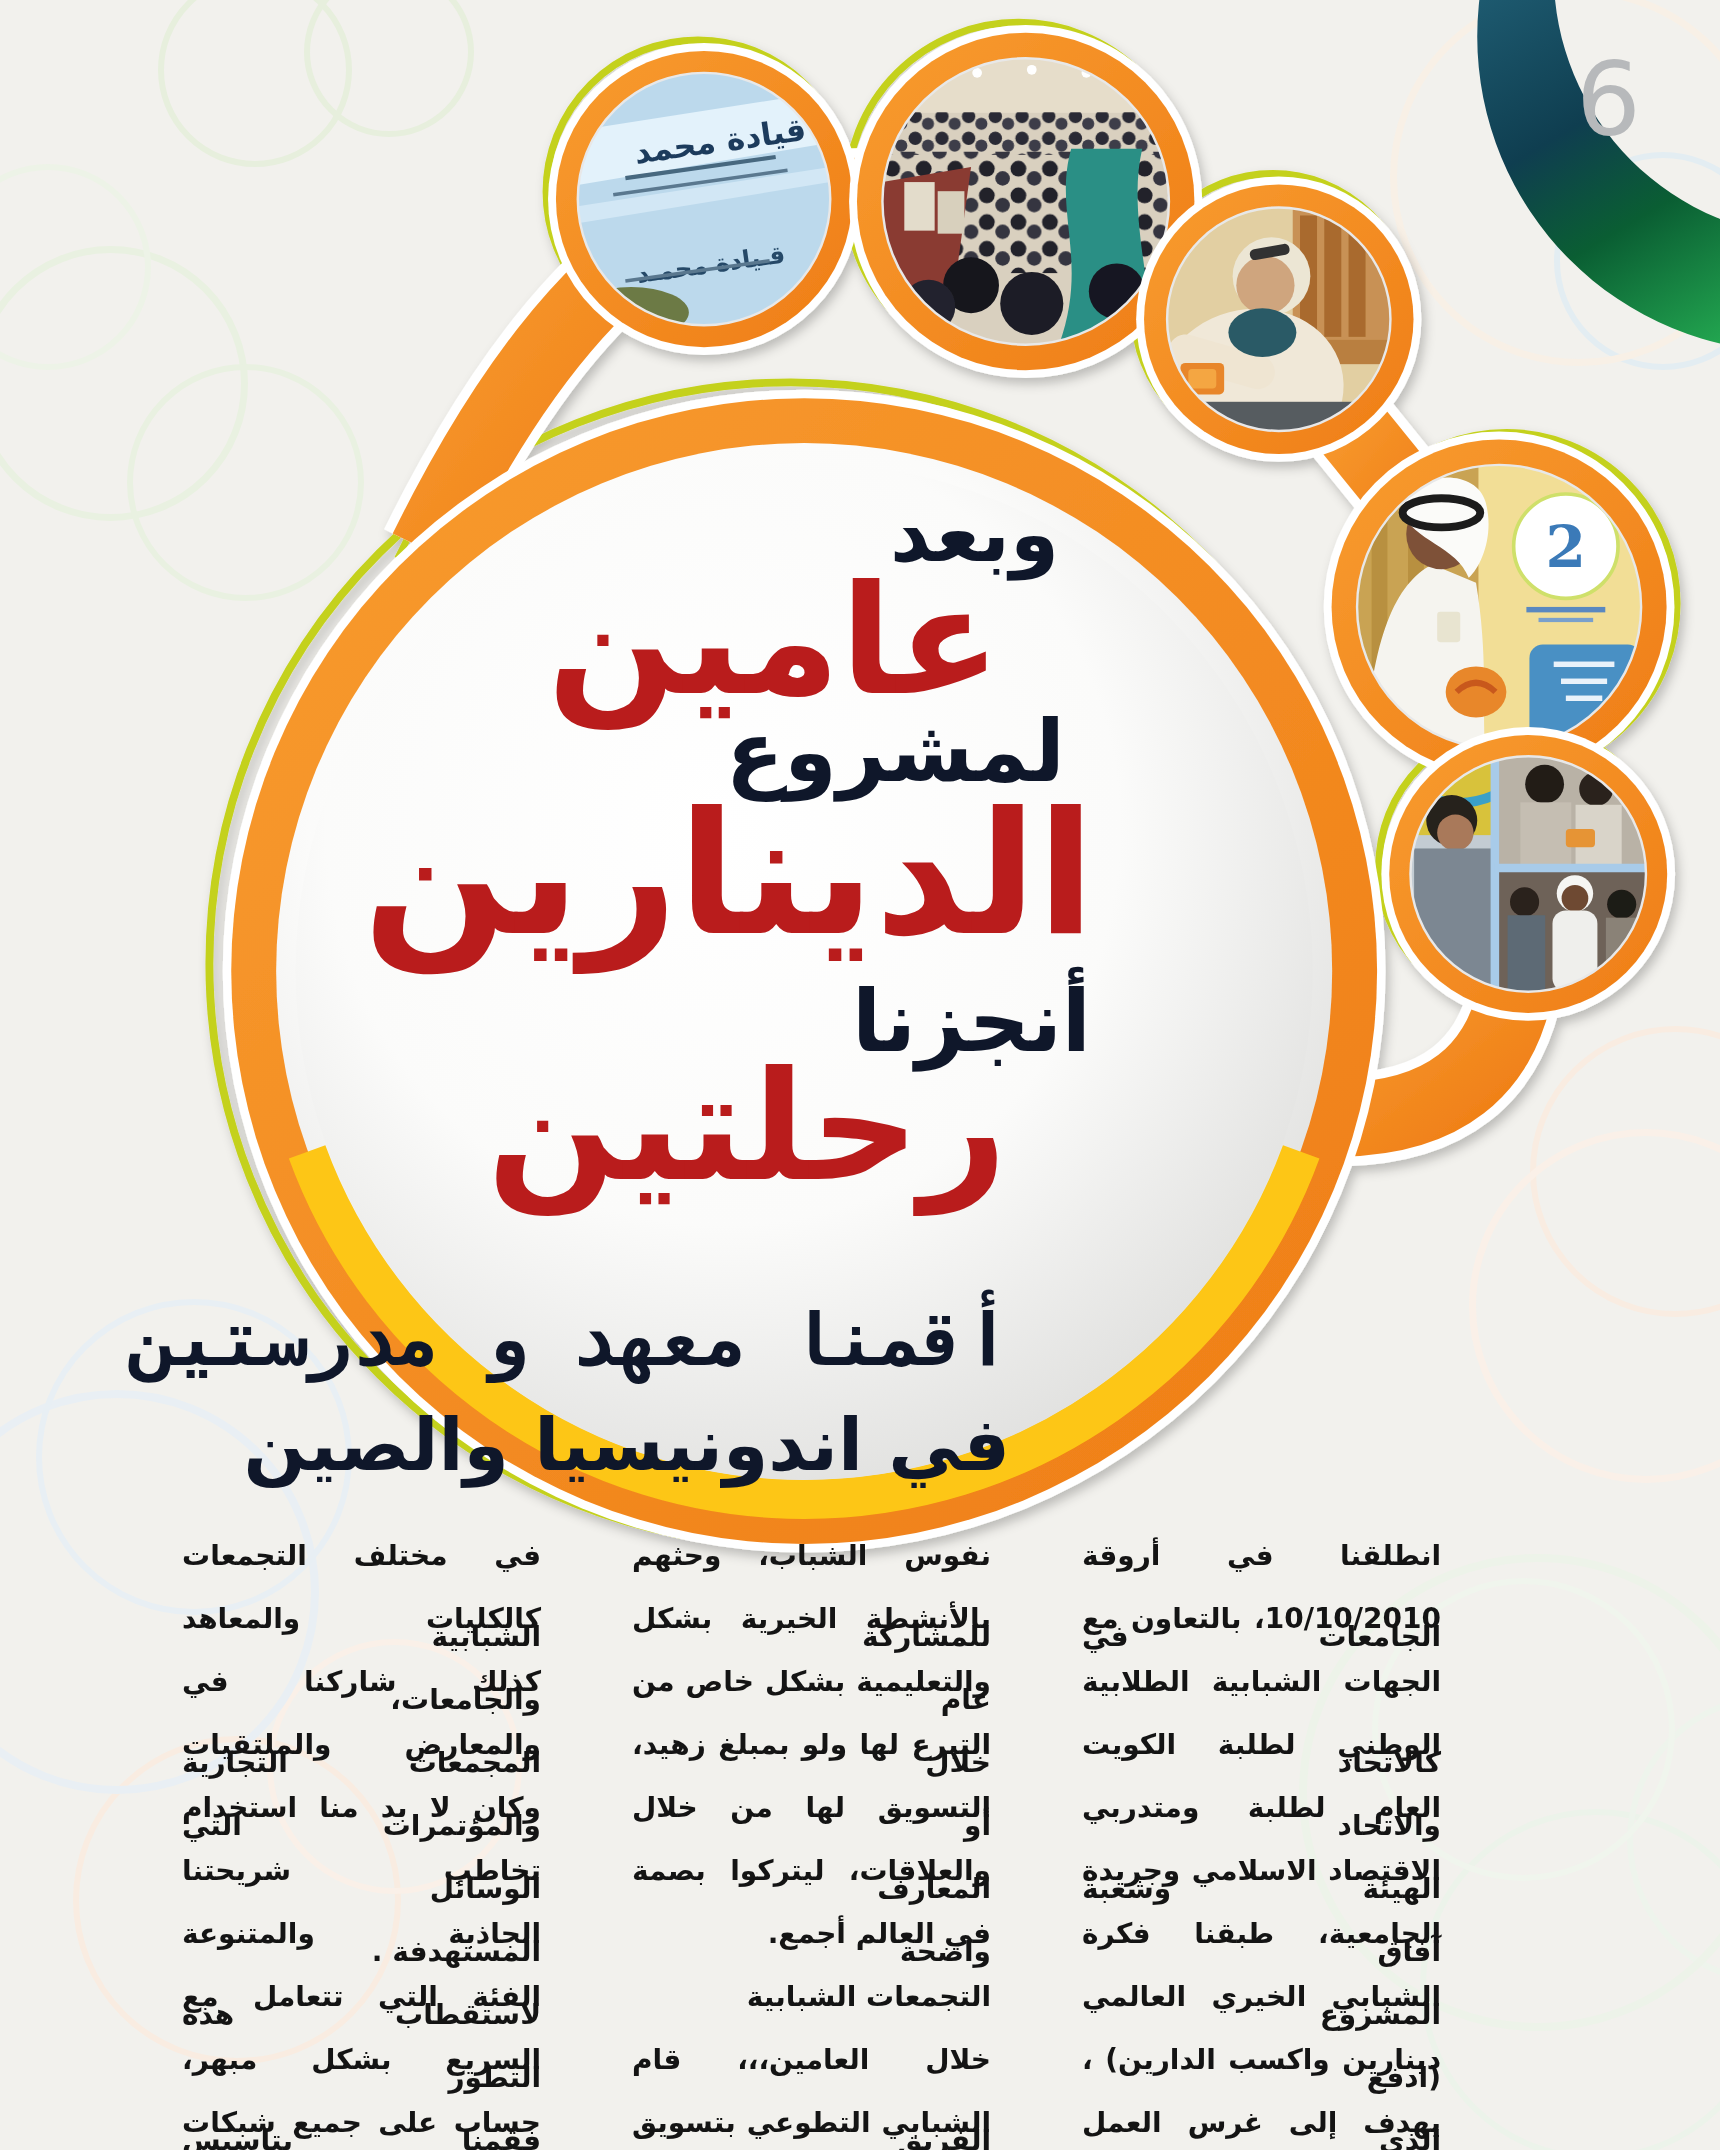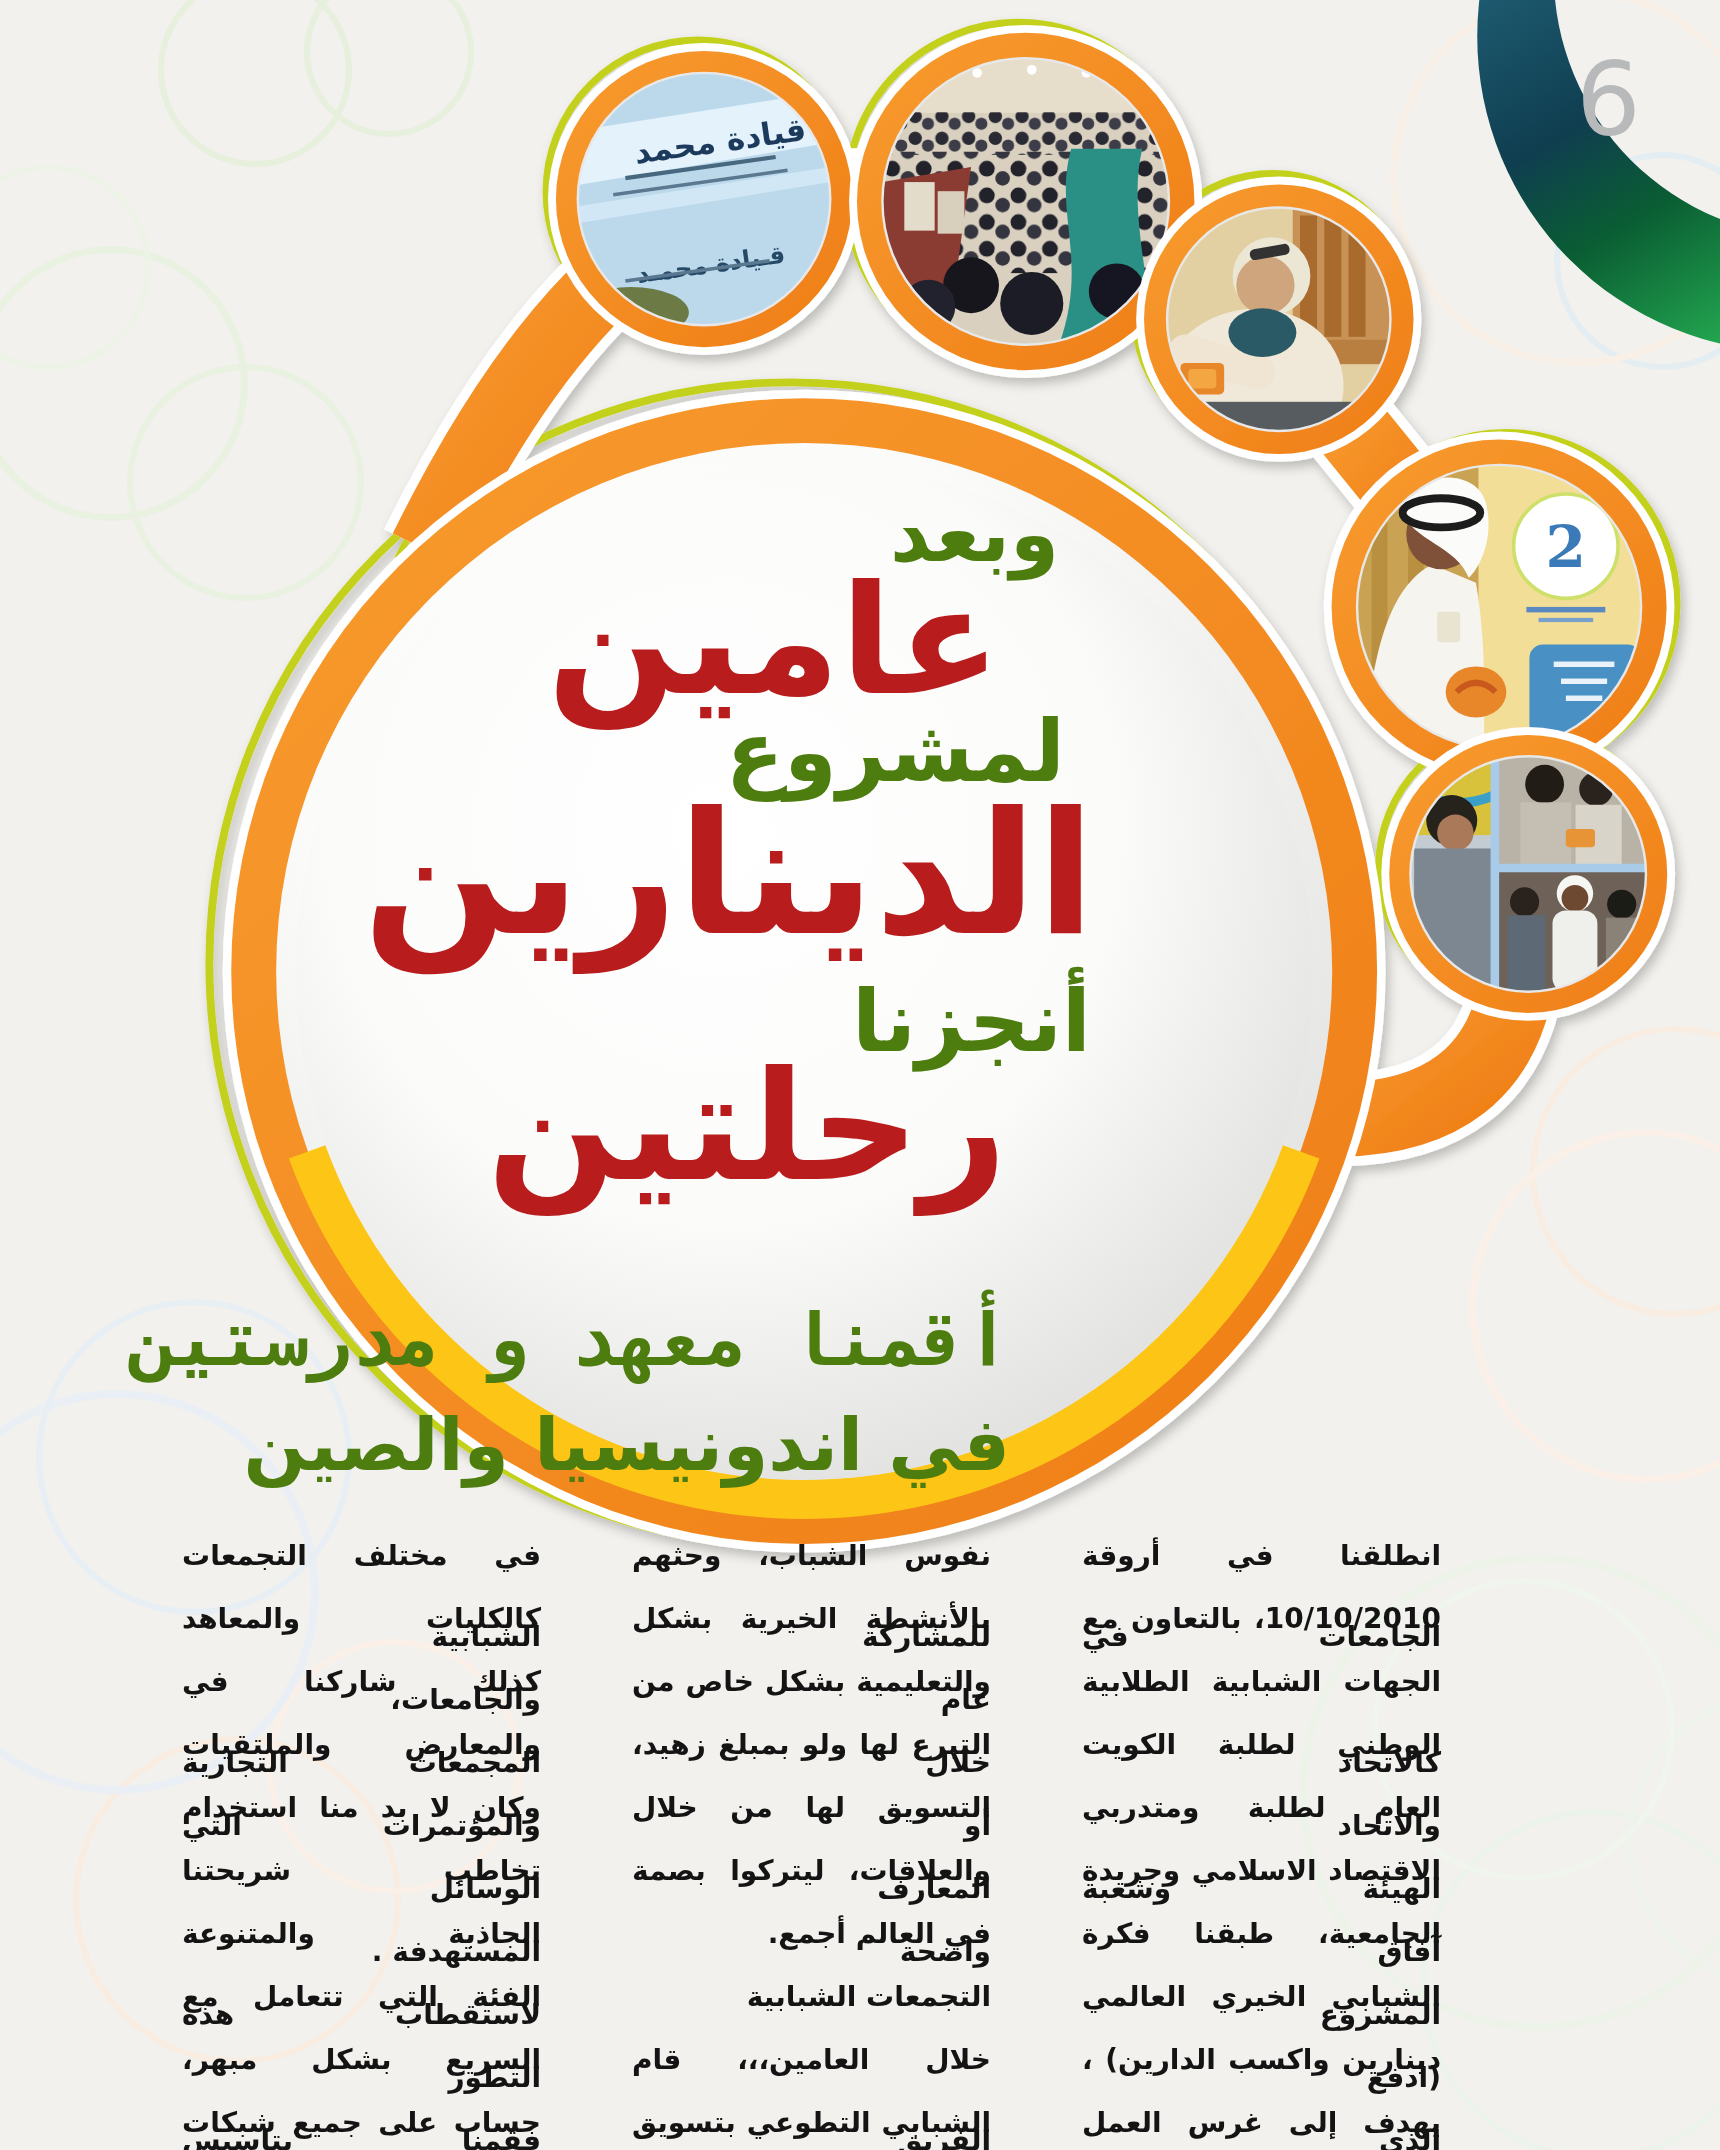--- a/index.html
+++ b/index.html
@@ -3,21 +3,21 @@
 <meta charset="utf-8">
 <style>
   html,body{margin:0;padding:0;background:#e8e8e6;}
   #canvas{
     position:relative;width:1720px;height:2151px;overflow:hidden;
     background:#f2f1ed;font-family:"DejaVu Sans",sans-serif;
   }
   .decor{position:absolute;border-radius:50%;pointer-events:none;}
   #art{position:absolute;left:0;top:0;z-index:2;}
   .hero-word{position:absolute;z-index:4;font-weight:bold;line-height:1;white-space:nowrap;direction:rtl;}
-  .hw-black{color:#4d7c0f;}
+  .hw-black{color:#0f172a;}
   .hw-green{color:#b91c1c;}
   #page-number{
     position:absolute;left:1576px;top:40px;z-index:3;
     font-size:102px;color:#b7b9bb;font-weight:400;
   }
   #cols{
     position:absolute;left:182px;top:1515px;width:1259px;z-index:4;
     display:flex;direction:rtl;gap:91px;
   }
   .col{flex:1 1 0;min-width:0;}

